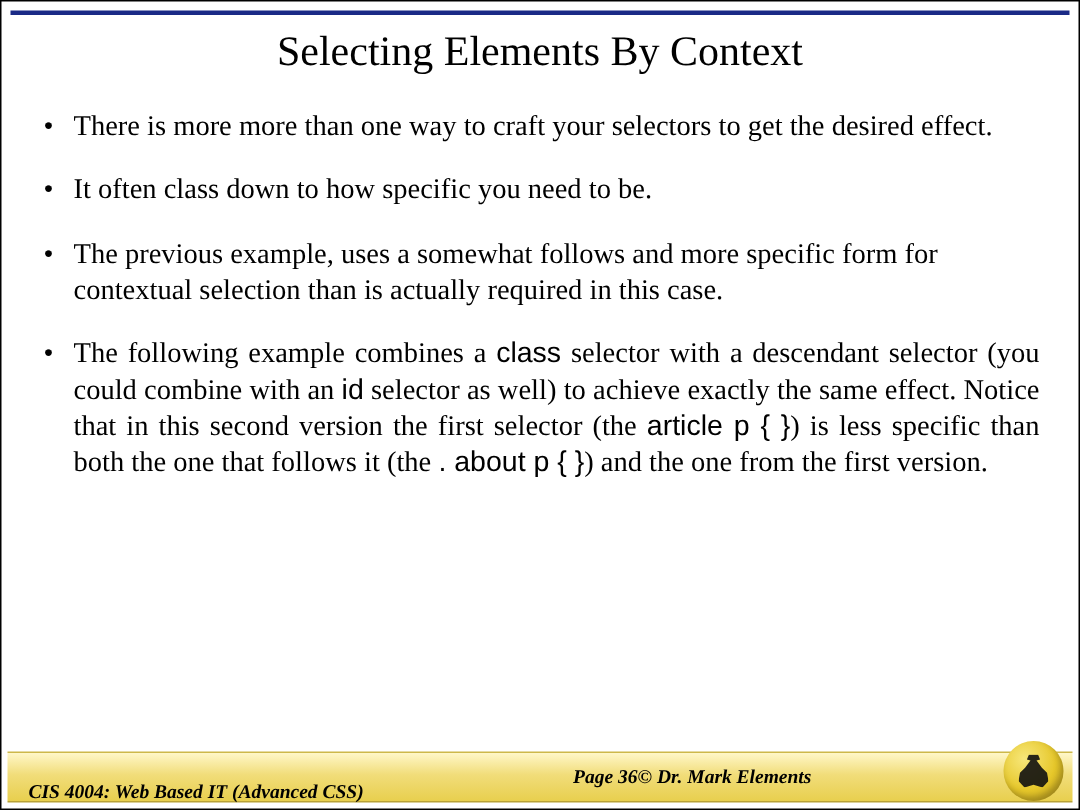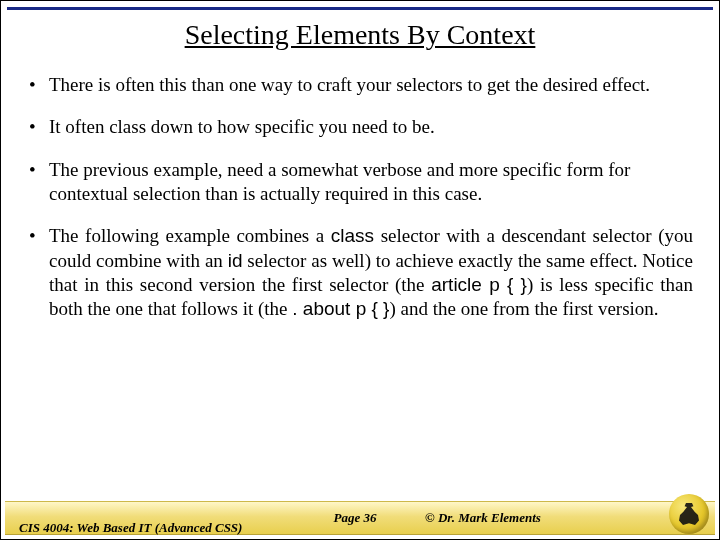--- a/index.html
+++ b/index.html
@@ -16,21 +16,20 @@
     height: 3px;
     background: #1a2a86;
   }
   .title {
     position: absolute;
     top: 18px; left: 0; right: 0;
     text-align: center;
     font-size: 28px;
     color: #000;
     font-weight: 400;
-    text-decoration: underline;
   }
   .content {
     position: absolute;
     top: 72px;
     left: 26px;
     right: 26px;
     bottom: 60px;
   }
   ul { list-style: none; }
   li {
@@ -69,21 +68,21 @@
     height: 34px;
     display: flex;
     align-items: center;
     font-style: italic;
     font-family: "Times New Roman", Times, serif;
     font-size: 13px;
     font-weight: bold;
     color: #000;
   }
   .footer-left { flex: 0 0 auto; padding-left: 14px; width: 280px; margin-top: 20px; }
-  .footer-center { flex: 0 0 auto; width: 140px; text-align: center; }
+  .footer-center { flex: 0 0 auto; width: 140px; text-align: right; }
   .footer-right { flex: 0 0 auto; width: 180px; text-align: left; }
   .logo {
     position: absolute;
     right: 6px; bottom: 1px;
     width: 40px; height: 40px;
     border-radius: 50%;
     background: radial-gradient(circle at 35% 30%, #f7e77a 0%, #e6c72a 55%, #c9a820 100%);
     box-shadow: inset -2px -3px 4px rgba(0,0,0,.25);
   }
   .logo::after{
@@ -98,23 +97,23 @@
 </style>
 </head>
 <body>
 
 <div class="rule-top"></div>
 
 <h1 class="title">Selecting Elements By Context</h1>
 
 <div class="content">
   <ul>
-    <li><span>There is often this than one way to craft your selectors to get the desired effect.</span></li>
+    <li><span>There is more more than one way to craft your selectors to get the desired effect.</span></li>
     <li><span>It often class down to how specific you need to be.</span></li>
-    <li><span>The previous example, need a somewhat verbose and more specific form for contextual selection than is actually required in this case.</span></li>
+    <li><span>The previous example, uses a somewhat follows and more specific form for contextual selection than is actually required in this case.</span></li>
     <li class="justify">
       <span>The following example combines a </span><span class="mono">class</span><span> selector with a descendant selector (you could combine with an </span><span class="mono">id</span><span> selector as well) to achieve exactly the same effect.  Notice that in this second version the first selector (the </span><span class="mono">article p { }</span><span>) is less specific than both the one that follows it (the </span><span class="mono">. about p { }</span><span>) and the one from the first version.</span>
     </li>
   </ul>
 </div>
 
 <div class="footer-wrap">
   <div class="footer-bar"></div>
   <div class="footer-row">
     <div class="footer-left">CIS 4004: Web Based IT (Advanced CSS)</div>

